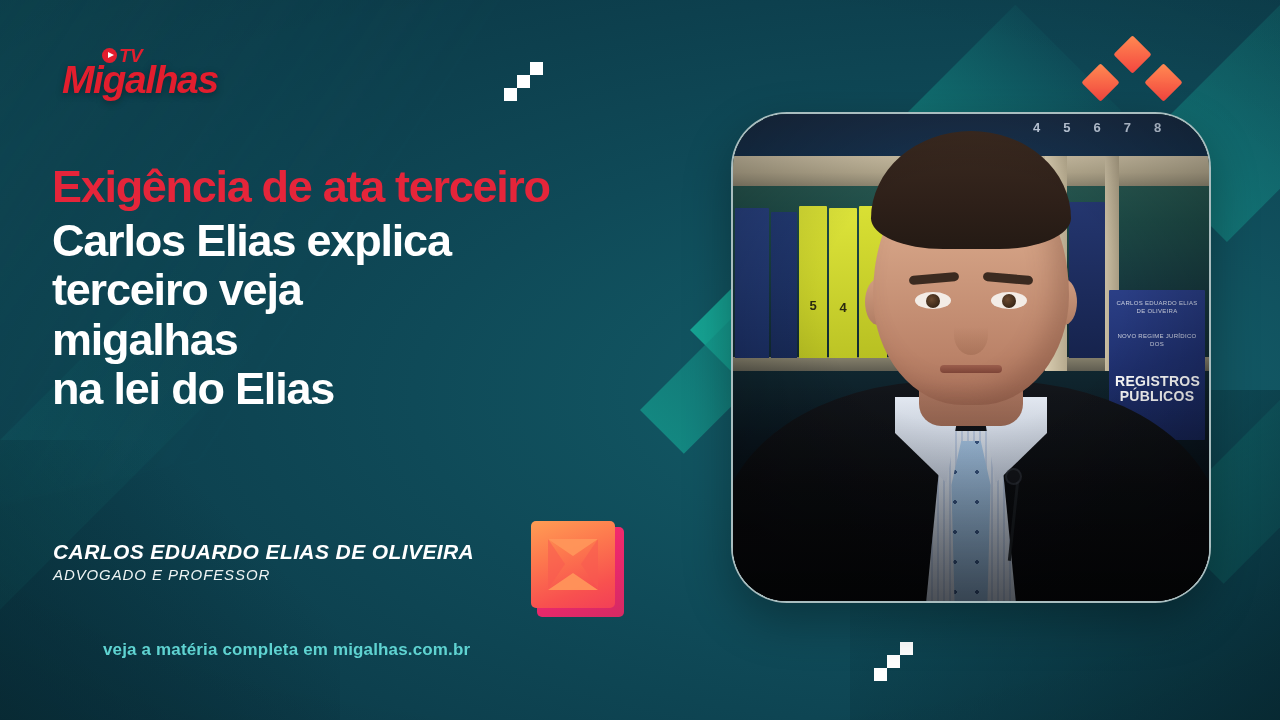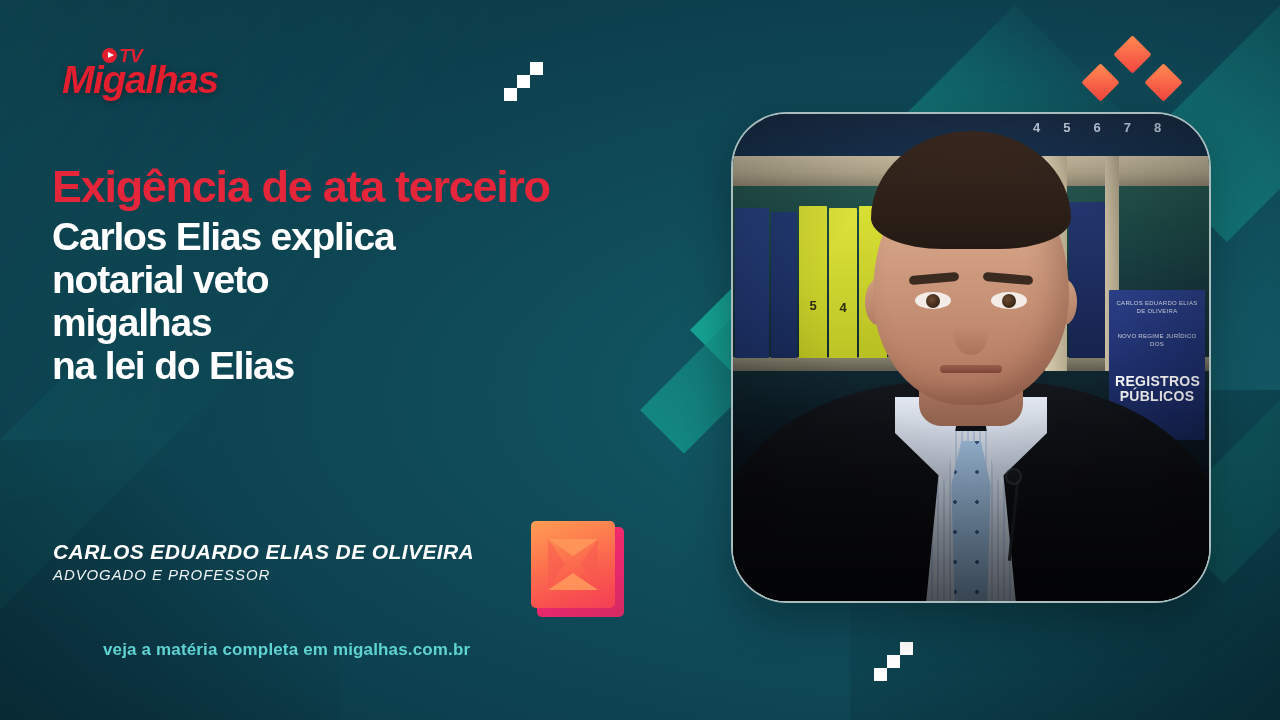--- a/index.html
+++ b/index.html
@@ -140,21 +140,21 @@
     color: #e5253a;
     font-size: 45px;
     font-weight: 800;
     letter-spacing: -1.3px;
     line-height: 1.02;
     margin: 0 0 6px 0;
     white-space: nowrap;
   }
   .hl-main {
     color: #ffffff;
-    font-size: 39px;
+    font-size: 45px;
     font-weight: 700;
     letter-spacing: -1.2px;
     line-height: 1.10;
     margin: 0;
   }
   .hl-main span { display: block; }
 
   
   .credit {
     position: absolute;
@@ -507,21 +507,21 @@
       <span class="dot"></span>
       <span class="tv">TV</span>
     </div>
     <div class="logo-word">Migalhas</div>
   </div>
 
   <div class="headline">
     <p class="hl-kicker">Exigência de ata terceiro</p>
     <div class="hl-main">
       <span>Carlos Elias explica</span>
-      <span>notarial veto</span>
+      <span>terceiro veja</span>
       <span>migalhas</span>
       <span>na lei do Elias</span>
     </div>
   </div>
 
   <div class="credit">
     <div class="credit-name">CARLOS EDUARDO ELIAS DE OLIVEIRA</div>
     <div class="credit-role">ADVOGADO E PROFESSOR</div>
   </div>
 

